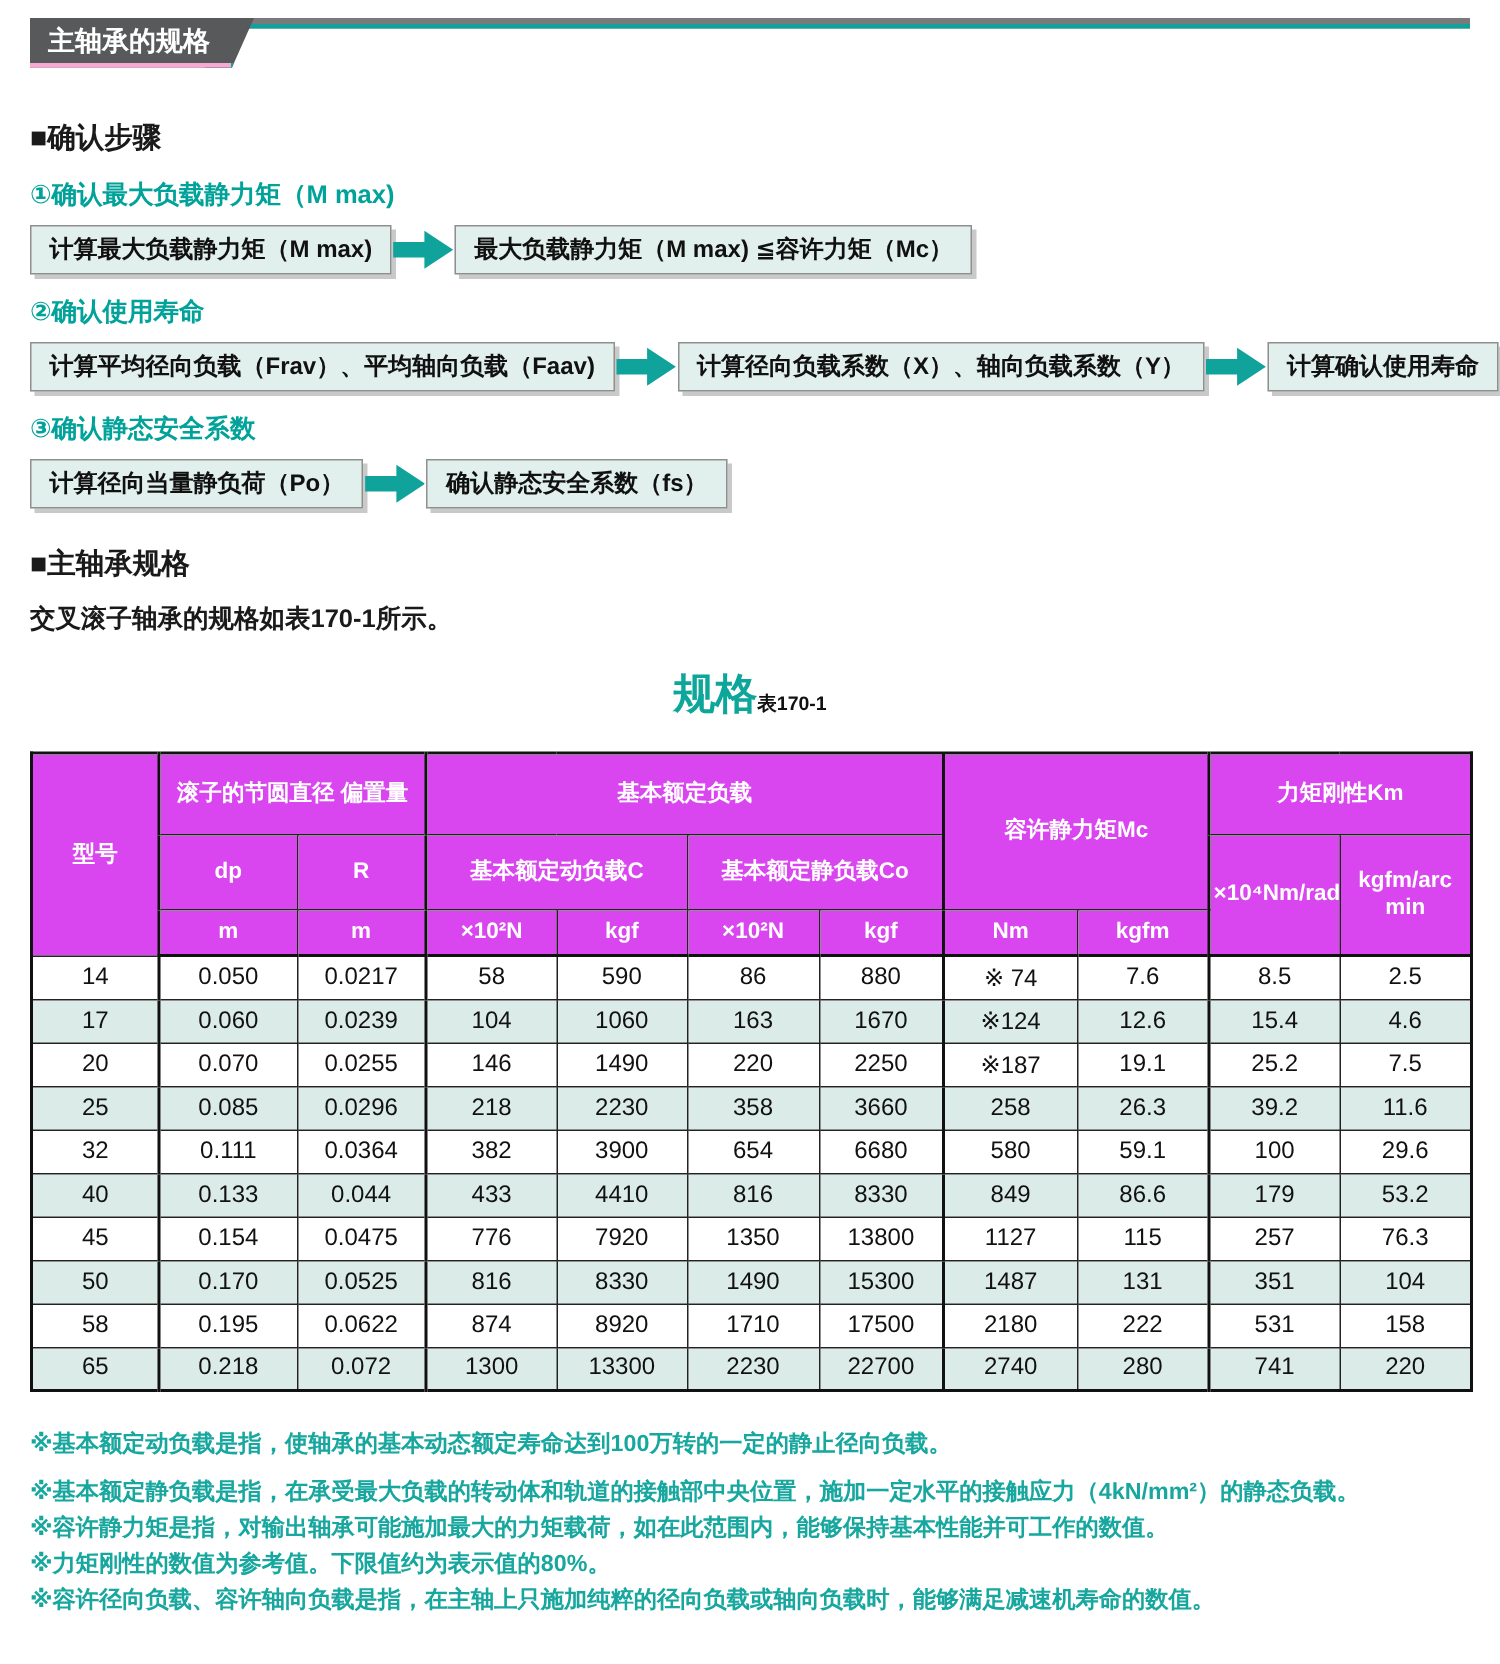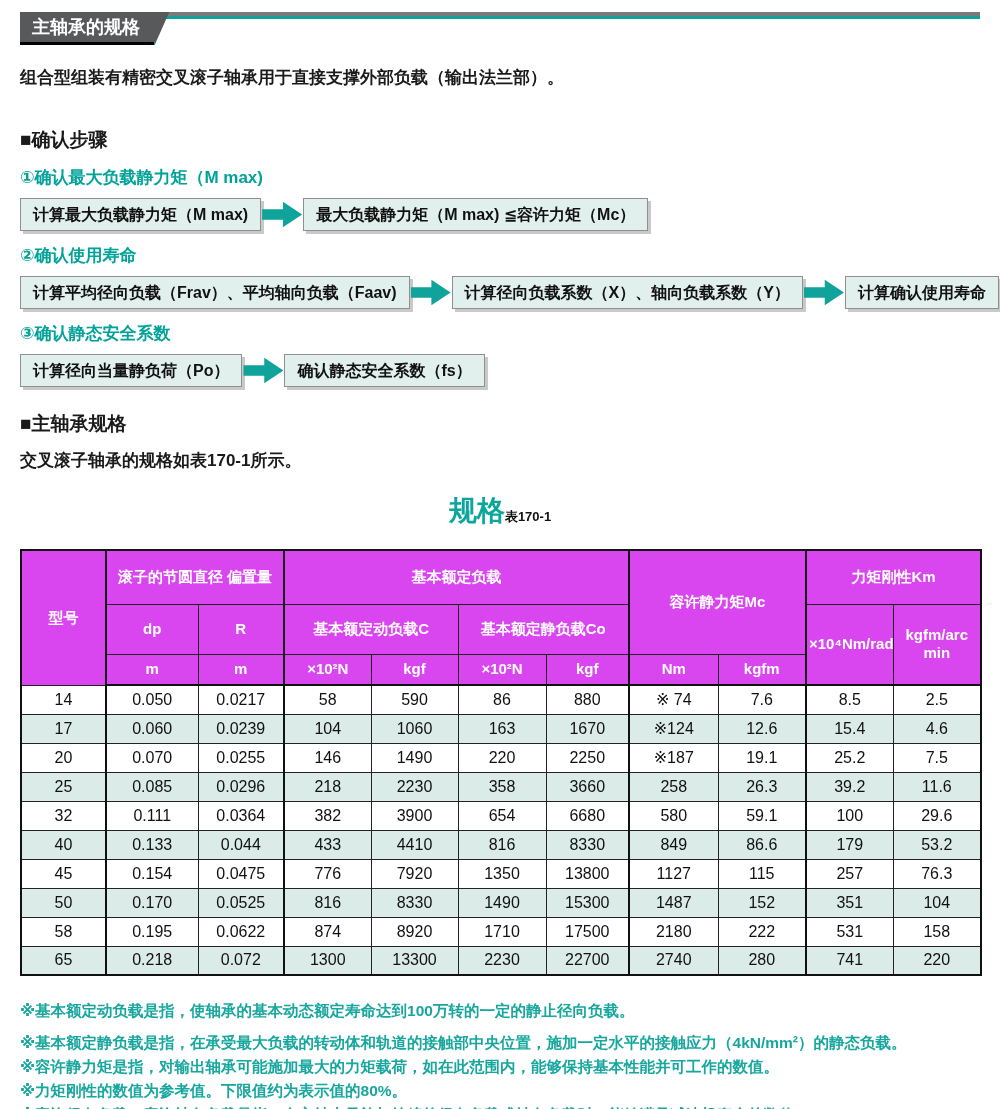--- a/index.html
+++ b/index.html
@@ -10,21 +10,21 @@
     color:#1a1a1a;
   }
   .page { padding:8px 20px 0 20px; }
 
   
   .page-header { display:flex; align-items:flex-start; margin-top:4px; }
   .tab-wrap { position:relative; z-index:1; }
   .tab {
     background:#58595b; color:#ffffff; font-weight:bold; font-size:18px;
     padding:4px 14px 4px 12px; line-height:22px;
-    border-bottom:3px solid #000000; white-space:nowrap;
+    border-bottom:3px solid #f9a8d4; white-space:nowrap;
   }
   .tab-cap {
     position:absolute; top:0; right:-8px; width:18px; height:100%;
     background:#58595b; transform:skewX(-24deg);
     border-bottom:3px solid #12a29b; z-index:-1;
   }
   .head-bar { flex:1; height:7px; background:#797a7c; border-bottom:3px solid #12a29b; margin-left:10px; }
 
   
   .intro { margin-top:18px; font-size:17px; line-height:30px; font-weight:600; }
@@ -87,21 +87,20 @@
 
   <div class="page-header">
     <div class="tab-wrap">
       <div class="tab">主轴承的规格</div>
       <div class="tab-cap"></div>
     </div>
     <div class="head-bar"></div>
   </div>
 
   <div class="intro">
-    <div>组合型组装有精密交叉滚子轴承用于直接支撑外部负载（输出法兰部）。</div>
   </div>
 
   <h2 class="h-square">■确认步骤</h2>
 
   <div class="step">
     <div class="step-label">①确认最大负载静力矩（M max)</div>
     <div class="flow">
       <div class="fbox">计算最大负载静力矩（M max)</div>
       <div class="farrow"></div>
       <div class="fbox">最大负载静力矩（M max) ≦容许力矩（Mc）</div>
@@ -271,21 +270,21 @@
         </tr>
         <tr class="alt">
           <td>50</td>
           <td>0.170</td>
           <td>0.0525</td>
           <td>816</td>
           <td>8330</td>
           <td>1490</td>
           <td>15300</td>
           <td>1487</td>
-          <td>152</td>
+          <td>131</td>
           <td>351</td>
           <td>104</td>
         </tr>
         <tr>
           <td>58</td>
           <td>0.195</td>
           <td>0.0622</td>
           <td>874</td>
           <td>8920</td>
           <td>1710</td>

